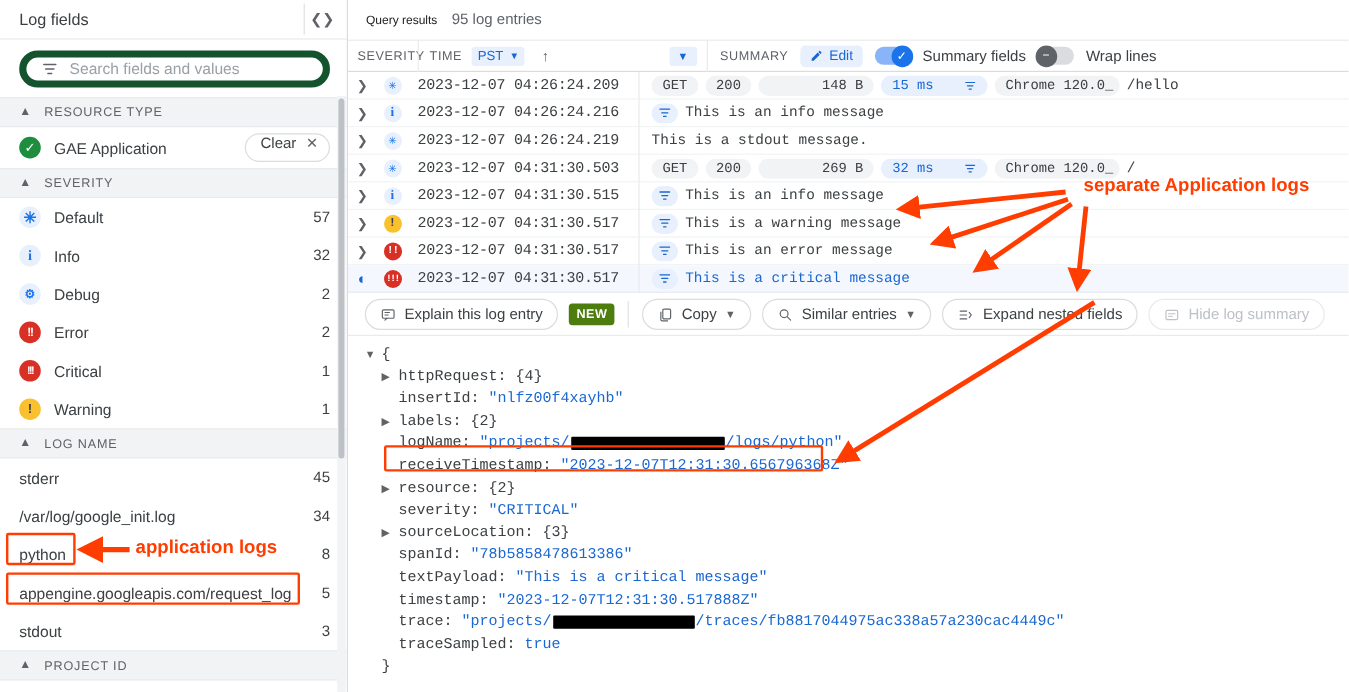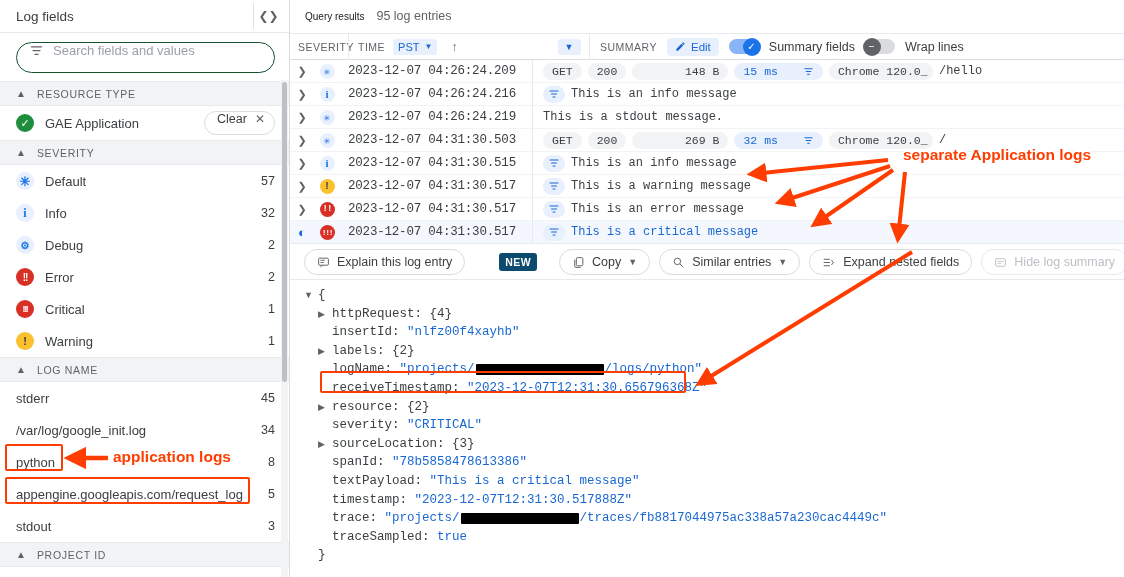--- a/index.html
+++ b/index.html
@@ -25,22 +25,22 @@
     height: 33px; display: flex; align-items: center;
     padding: 0 6px 0 16px; border-bottom: 1px solid #e8eaed;
   }
   .side-title { font-size: 13.5px; color: #3c4043; flex: 1; }
   .side-collapse {
     width: 30px; height: 26px; display: flex; align-items: center; justify-content: center;
     border-left: 1px solid #e0e0e0; color: #5f6368; font-size: 12px;
   }
   .search-wrap { padding: 9px 14px 8px 16px; }
   .search-box {
-    height: 31px; border: 1px solid #14532d; border-radius: 16px;
-    display: flex; padding: 0 12px; gap: 9px;
+    height: 31px; border: 6px solid #14532d; border-radius: 16px;
+    display: flex; align-items: center; padding: 0 12px; gap: 9px;
     background: #fff;
   }
   .search-ph { font-size: 13px; color: #9aa0a6; }
 
   .sec-head {
     height: 25px; background: #f1f3f4; border-top: 1px solid #e8eaed;
     border-bottom: 1px solid #e8eaed;
     display: flex; align-items: center; gap: 11px; padding: 0 16px;
   }
   .sec-head .lbl { font-size: 10.5px; letter-spacing: .7px; color: #5f6368; }
@@ -147,22 +147,22 @@
   .log-row.sel .msg { color: #1967d2; }
   .sel-check { color: #1967d2; font-size: 13px; font-family:"Liberation Sans",sans-serif; }
 
   
   .act-bar { height: 36px; display: flex; align-items: center; gap: 9px; padding: 6px 0 5px 14px;
              border-bottom: 1px solid #e8eaed; }
   .act-btn { height: 26px; border: 1px solid #dadce0; border-radius: 13px;
              display: flex; align-items: center; gap: 7px; padding: 0 12px;
              font-size: 12.5px; color: #3c4043; background: #fff; white-space: nowrap; }
   .act-btn.dis { color: #bdc1c6; border-color: #e8eaed; }
-  .new-badge { background: #0c4a6e; color: #fff; font-size: 10.5px; font-weight: bold;
-               border-radius: 3px; padding: 3px 6px; letter-spacing: .4px; margin-left: 25px; }
+  .new-badge { background: #4d7c0f; color: #fff; font-size: 10.5px; font-weight: bold;
+               border-radius: 3px; padding: 3px 6px; letter-spacing: .4px; }
   .act-sep { width: 1px; height: 22px; background: #e0e0e0; margin: 0 2px; }
   .caret { font-size: 9px; color: #5f6368; }
 
   
   .json { padding: 6px 0 0 14px; font-family: "Liberation Mono", monospace;
           font-size: 12.5px; color: #3c4043; line-height: 18.6px; }
   .jrow { display: flex; align-items: center; height: 18.6px; white-space: nowrap; position: relative; }
   .jtri { width: 14px; color: #5f6368; font-size: 9px; flex: 0 0 14px; text-align: left;
           font-family: "Liberation Sans", sans-serif; }
   .jkey { color: #3c4043; }

